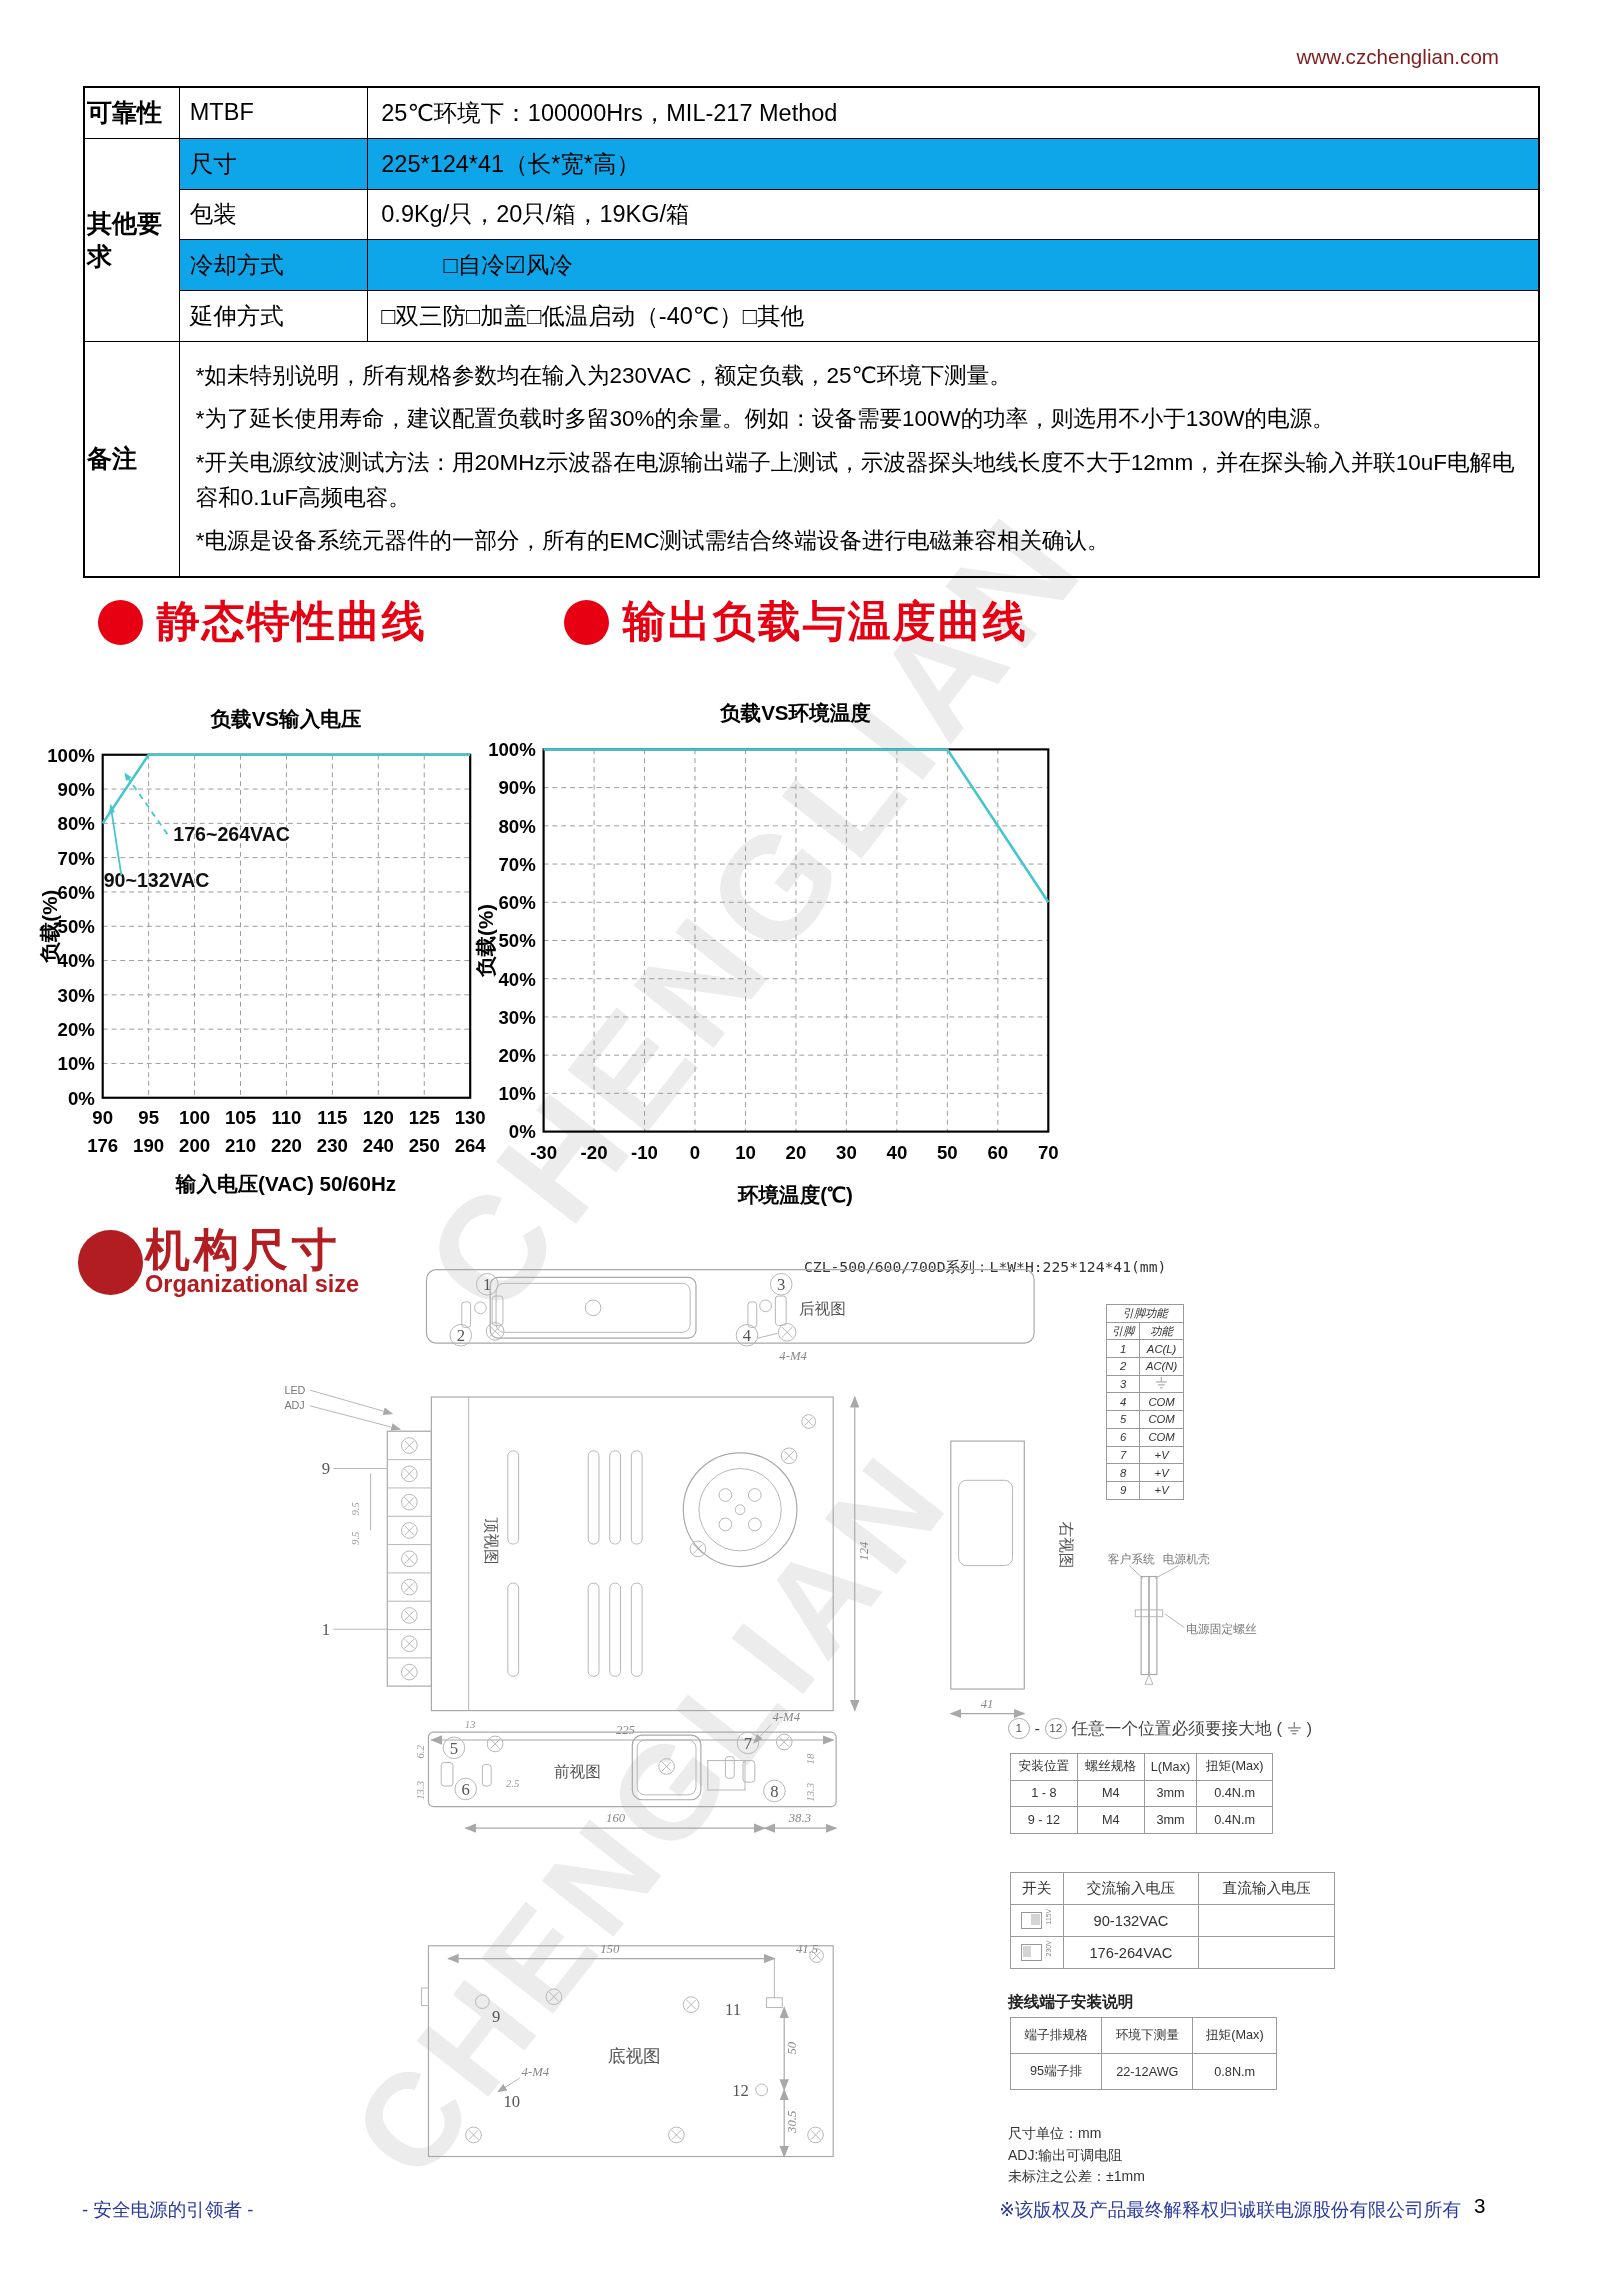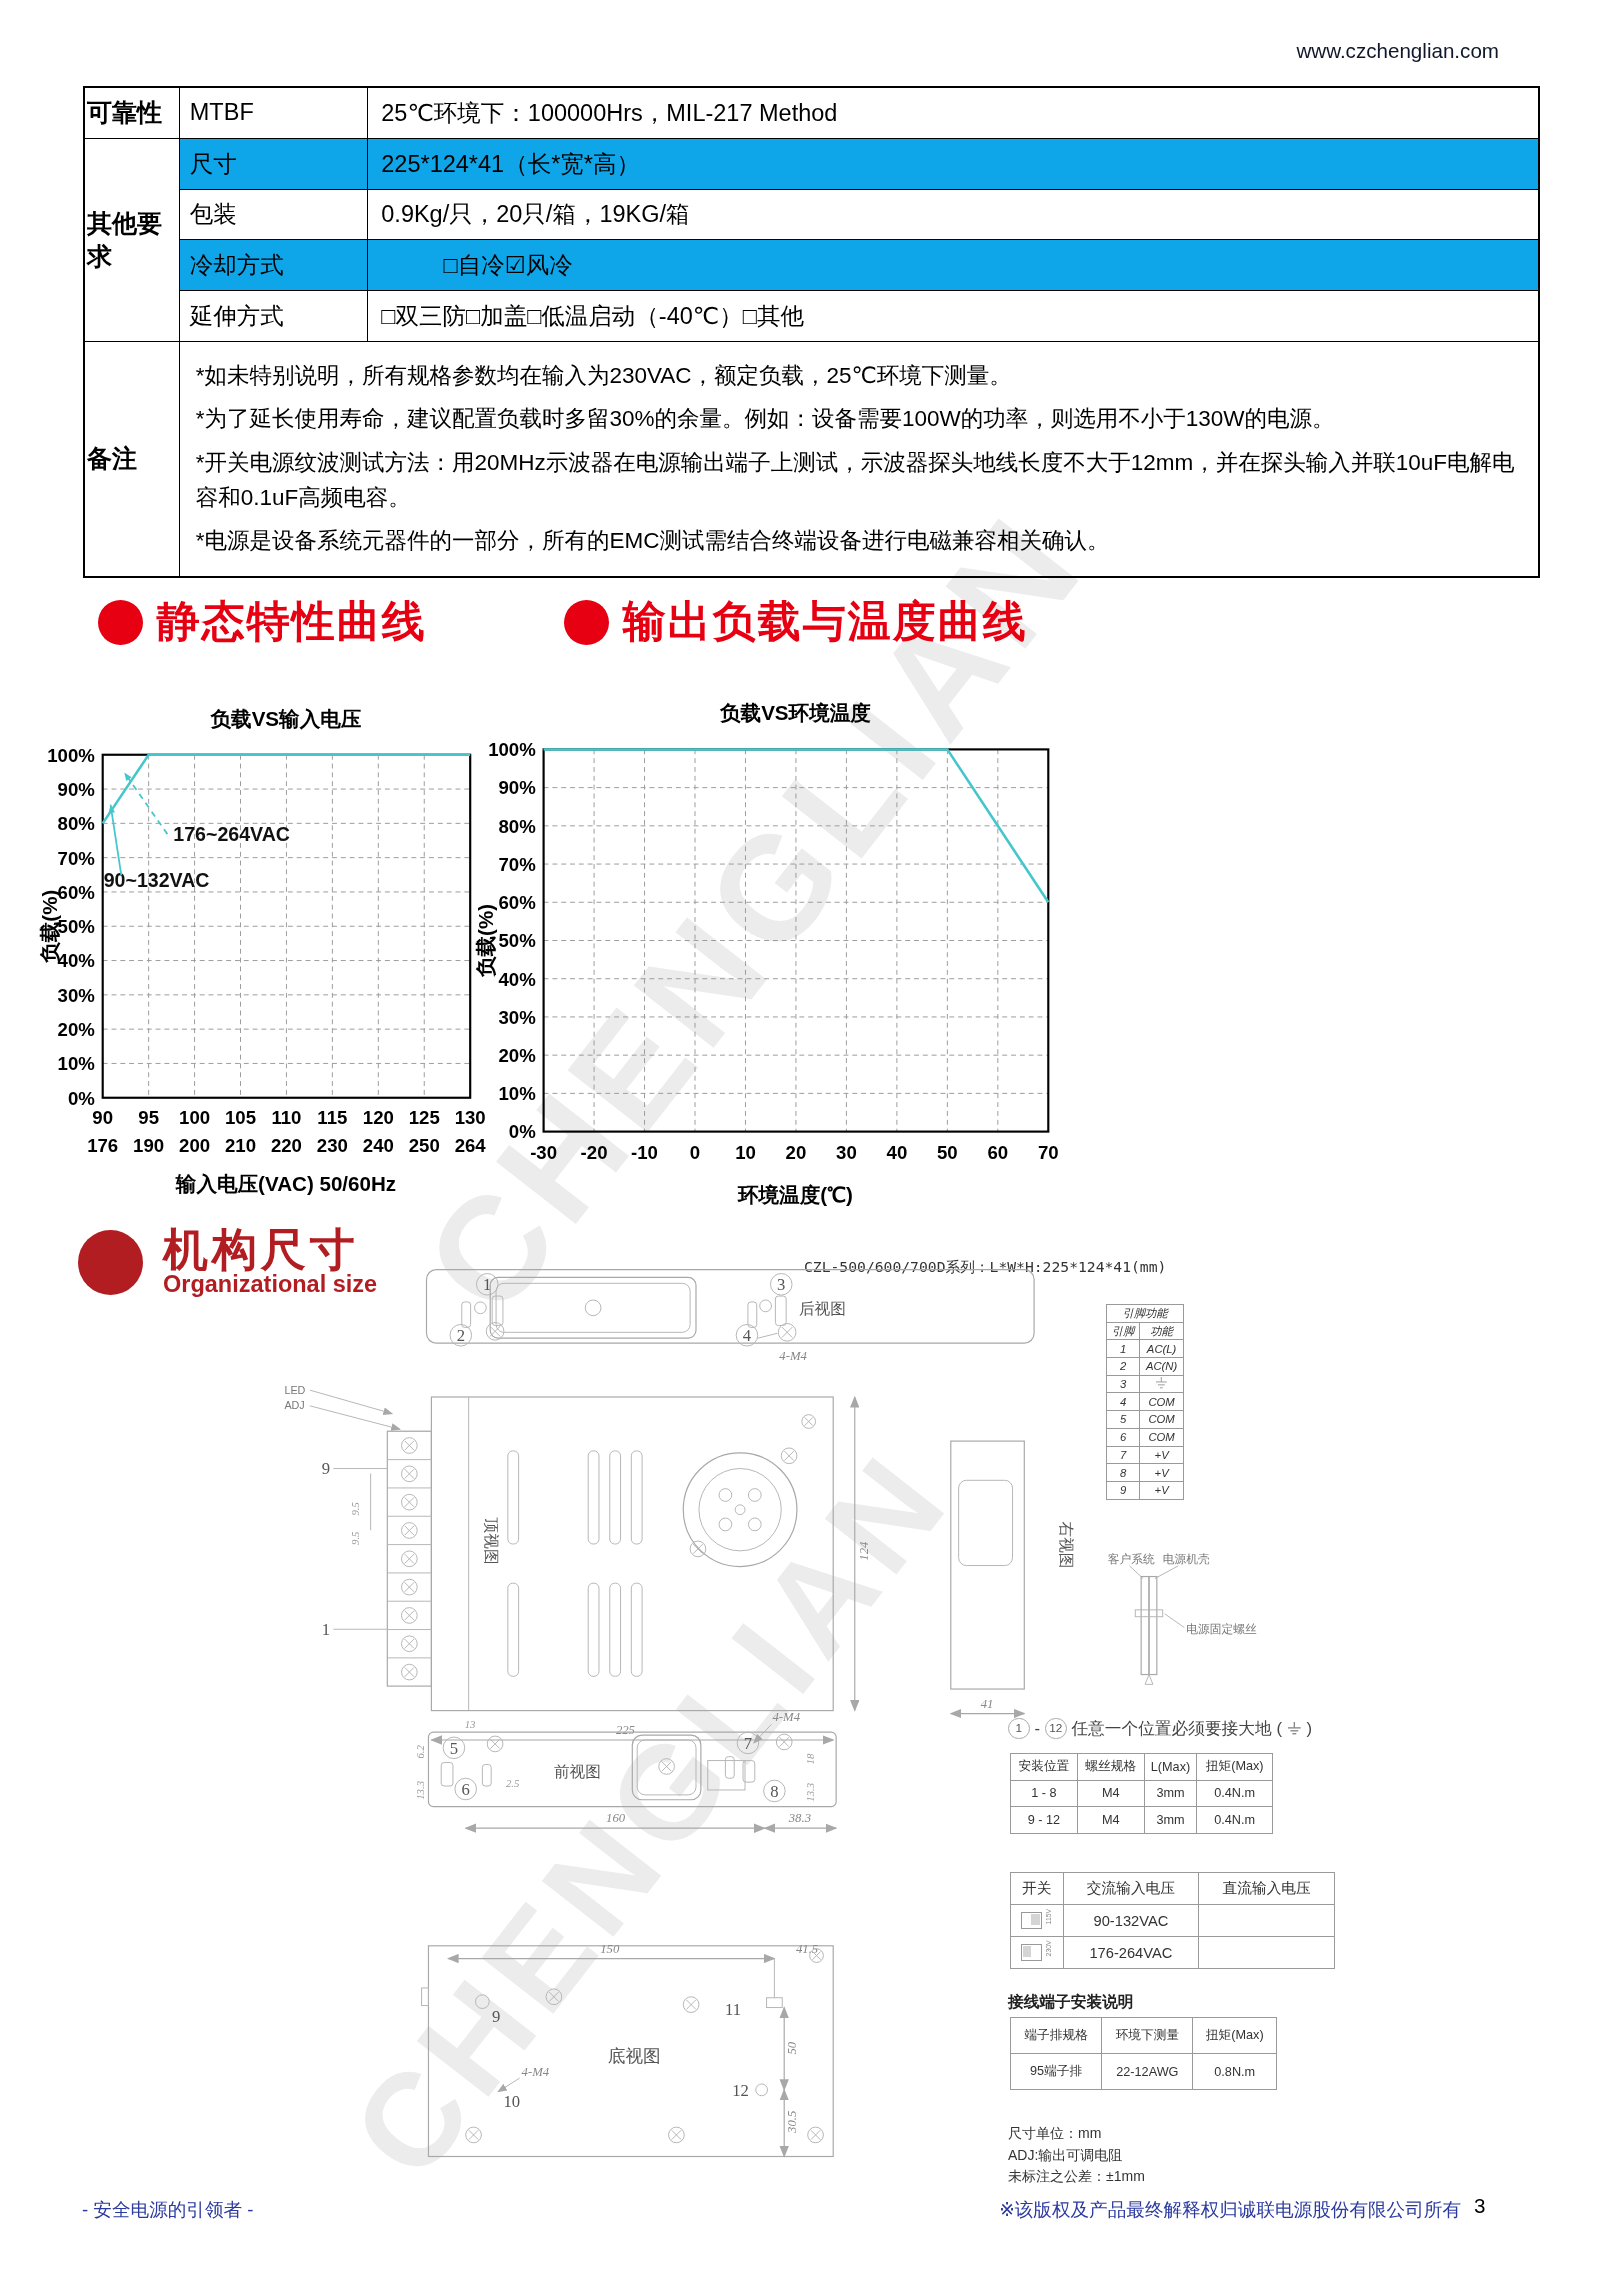--- a/index.html
+++ b/index.html
@@ -5,21 +5,21 @@
   html,body{margin:0;padding:0;background:#888;}
   .page{position:relative;width:1621px;height:2293px;background:#fff;margin:0 auto;overflow:hidden;
         font-family:"Liberation Sans","DejaVu Sans",sans-serif;color:#000;}
   .abs{position:absolute;}
   
   .wm{position:absolute;color:#ececec;font-weight:bold;letter-spacing:9.8px;white-space:nowrap;
       transform:rotate(-52deg);transform-origin:left top;z-index:0;user-select:none;}
   .wm1{left:392px;top:1240px;font-size:147px;}
   .wm2{left:323px;top:2112px;font-size:132px;}
   
-  .url{left:1223px;top:39px;width:276px;text-align:right;font-size:20.6px;color:#0f172a;}
+  .url{left:1223px;top:45px;width:276px;text-align:right;font-size:20.6px;color:#7f1d1d;}
   
   .spec{left:83px;top:86px;width:1457px;border-collapse:collapse;table-layout:fixed;}
   .spec td{border:1.6px solid #000;vertical-align:middle;}
   .spec{border:2.5px solid #000;}
   td.sg{width:90px;text-align:left;font-size:25px;font-weight:700;padding:2px;}
   td.sf{width:167px;font-size:23.5px;padding:3.9px 9.8px;height:42px;}
   td.sv{font-size:23.5px;padding:3.9px 13.7px;}
   .gray{background:#0ea5e9;}
   .indent{padding-left:76px !important;}
   .remcell{padding:7.8px 15.7px !important;}
@@ -32,21 +32,21 @@
   .ctick{font:bold 19px "Liberation Sans",sans-serif;fill:#000;}
   .csub{font:bold 21px "Liberation Sans",sans-serif;fill:#000;}
   .caxis{font:bold 21px "Liberation Sans",sans-serif;fill:#000;}
   .cann{font:bold 20px "Liberation Sans",sans-serif;fill:#111;}
   .grid{stroke:#9b9b9b;stroke-dasharray:5,4;stroke-width:1;}
   .plotborder{fill:none;stroke:#000;stroke-width:2.2;}
   .cline{fill:none;stroke-width:2.6;}
   .cannline{stroke:#45c6cd;stroke-width:1.8;fill:none;}
   .cannarrow{fill:#45c6cd;}
   
-  .mech{left:78px;top:1227px;display:flex;align-items:center;gap:20px;color:#b21d22;}
+  .mech{left:78px;top:1227px;display:flex;align-items:center;gap:2px;color:#b21d22;}
   .mechdot{width:65px;height:65px;border-radius:50%;background:#b21d22;}
   .mechcn{font-size:45px;font-weight:bold;letter-spacing:3.9px;line-height:1;}
   .mechen{font-size:23.5px;font-weight:bold;line-height:1.1;}
   .seriesnote{left:804px;top:1258px;font-family:"DejaVu Sans Mono",monospace;font-size:14.7px;color:#333;}
   
   .dw{stroke:#a8a8a8;fill:none;stroke-width:1.2;}
   .dwthin{stroke:#b5b5b5;fill:none;stroke-width:1;}
   .dwt{fill:#777;font:11px "Liberation Sans",sans-serif;}
   .dwl{fill:#555;font:16px "Liberation Sans",sans-serif;}
   .dwn{fill:#555;font:17px "Liberation Serif",serif;}

